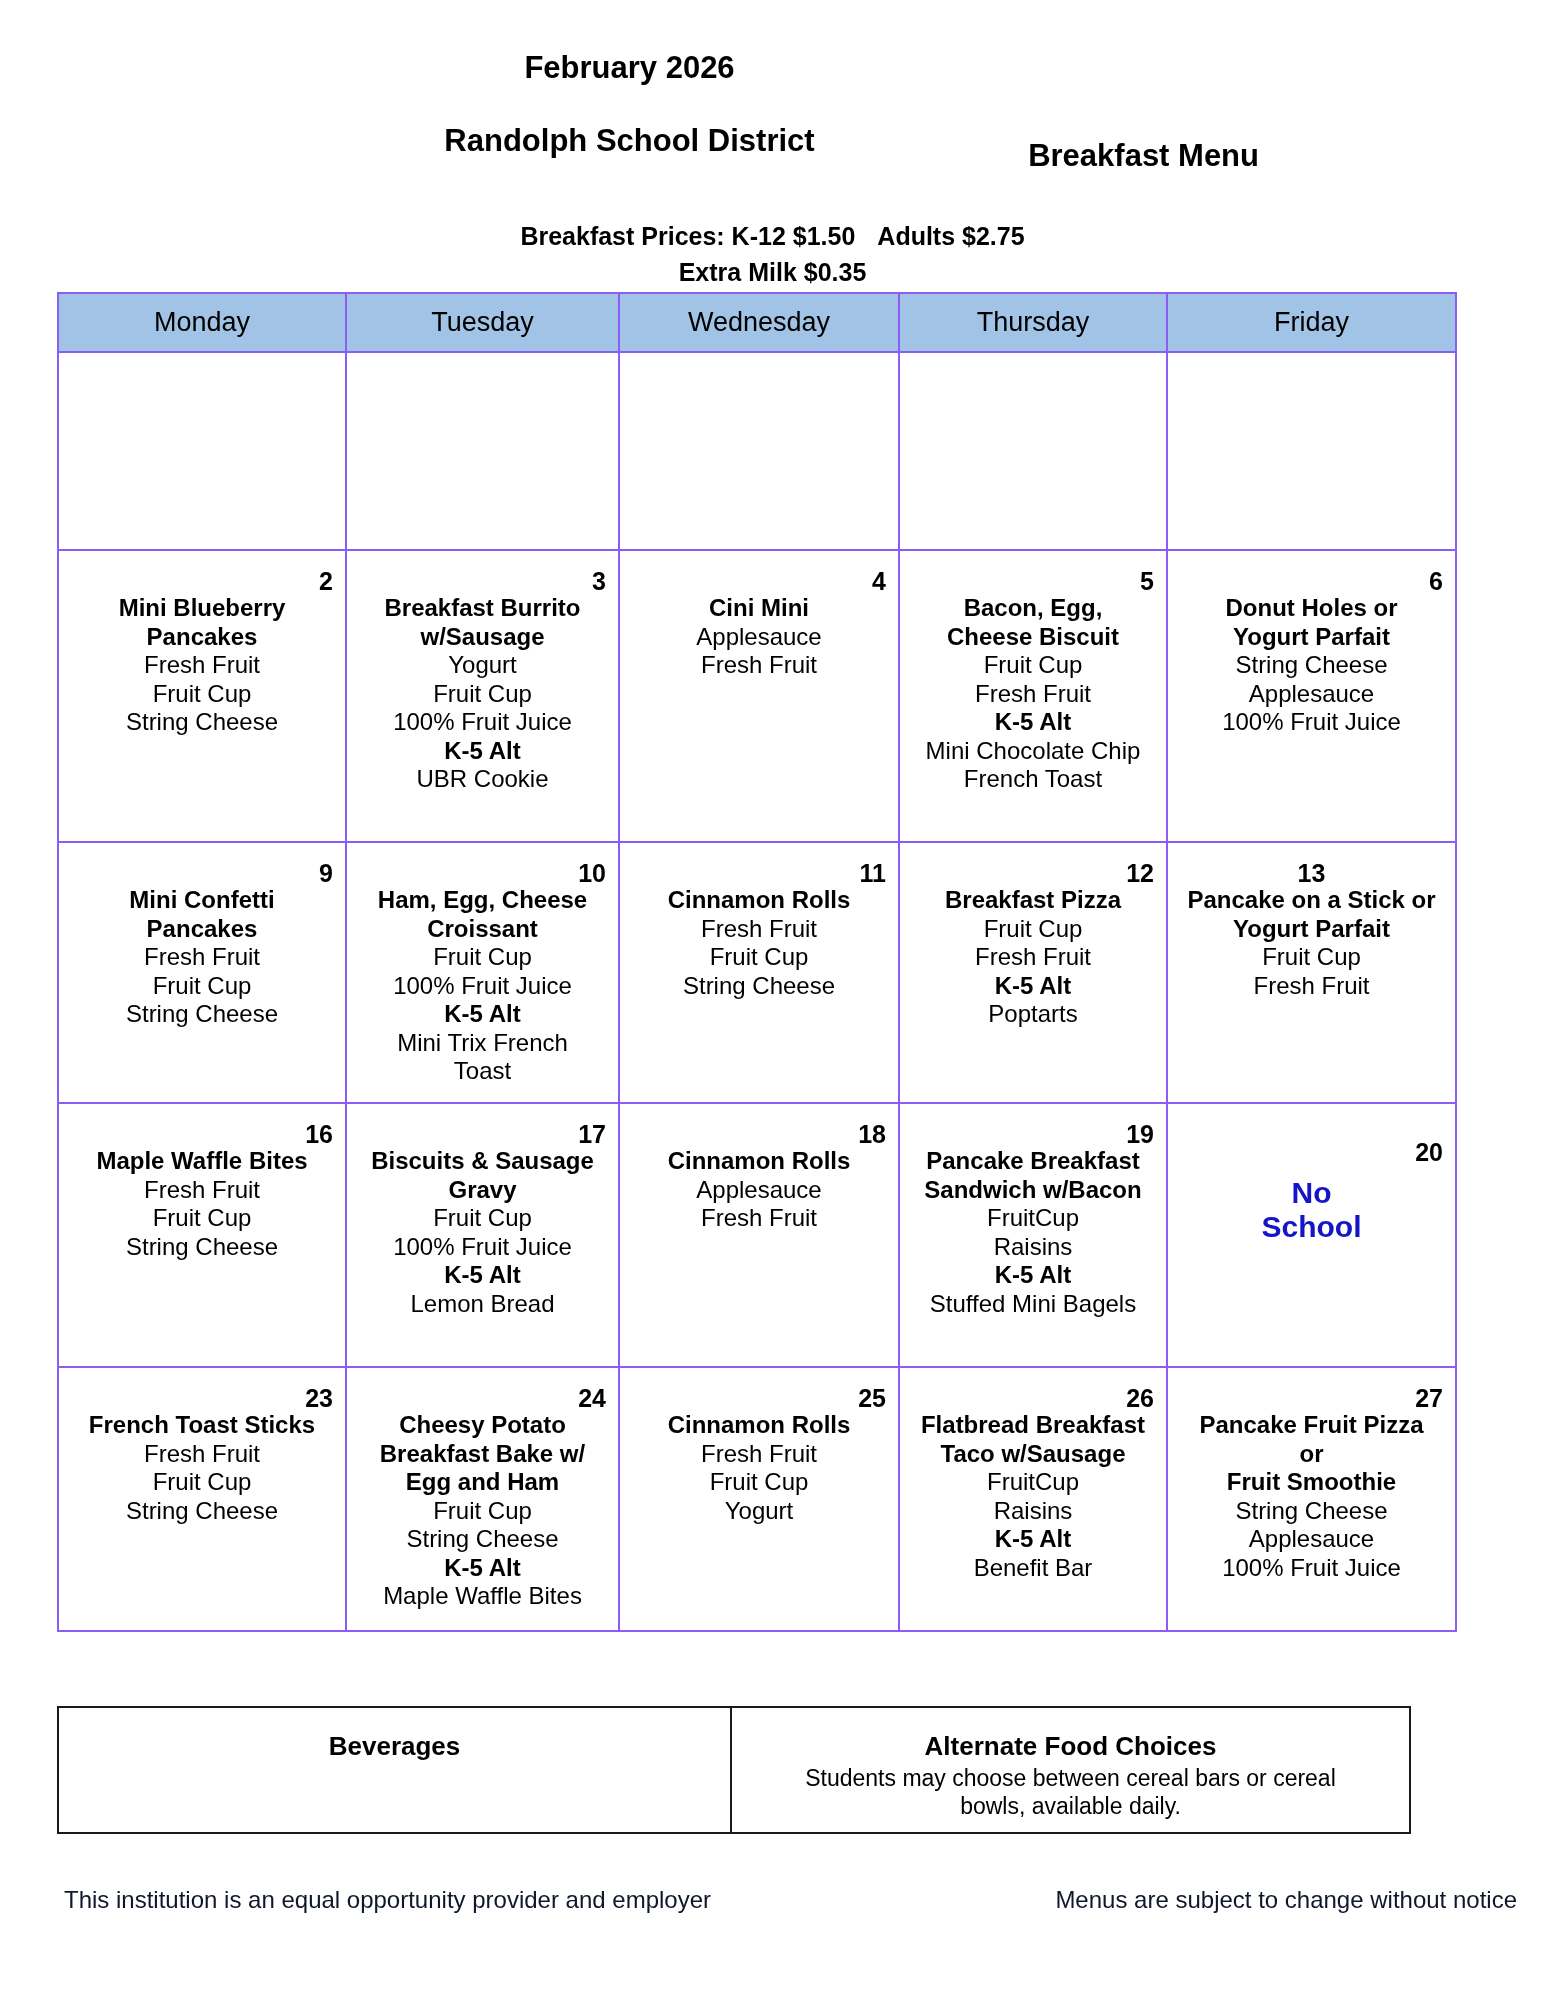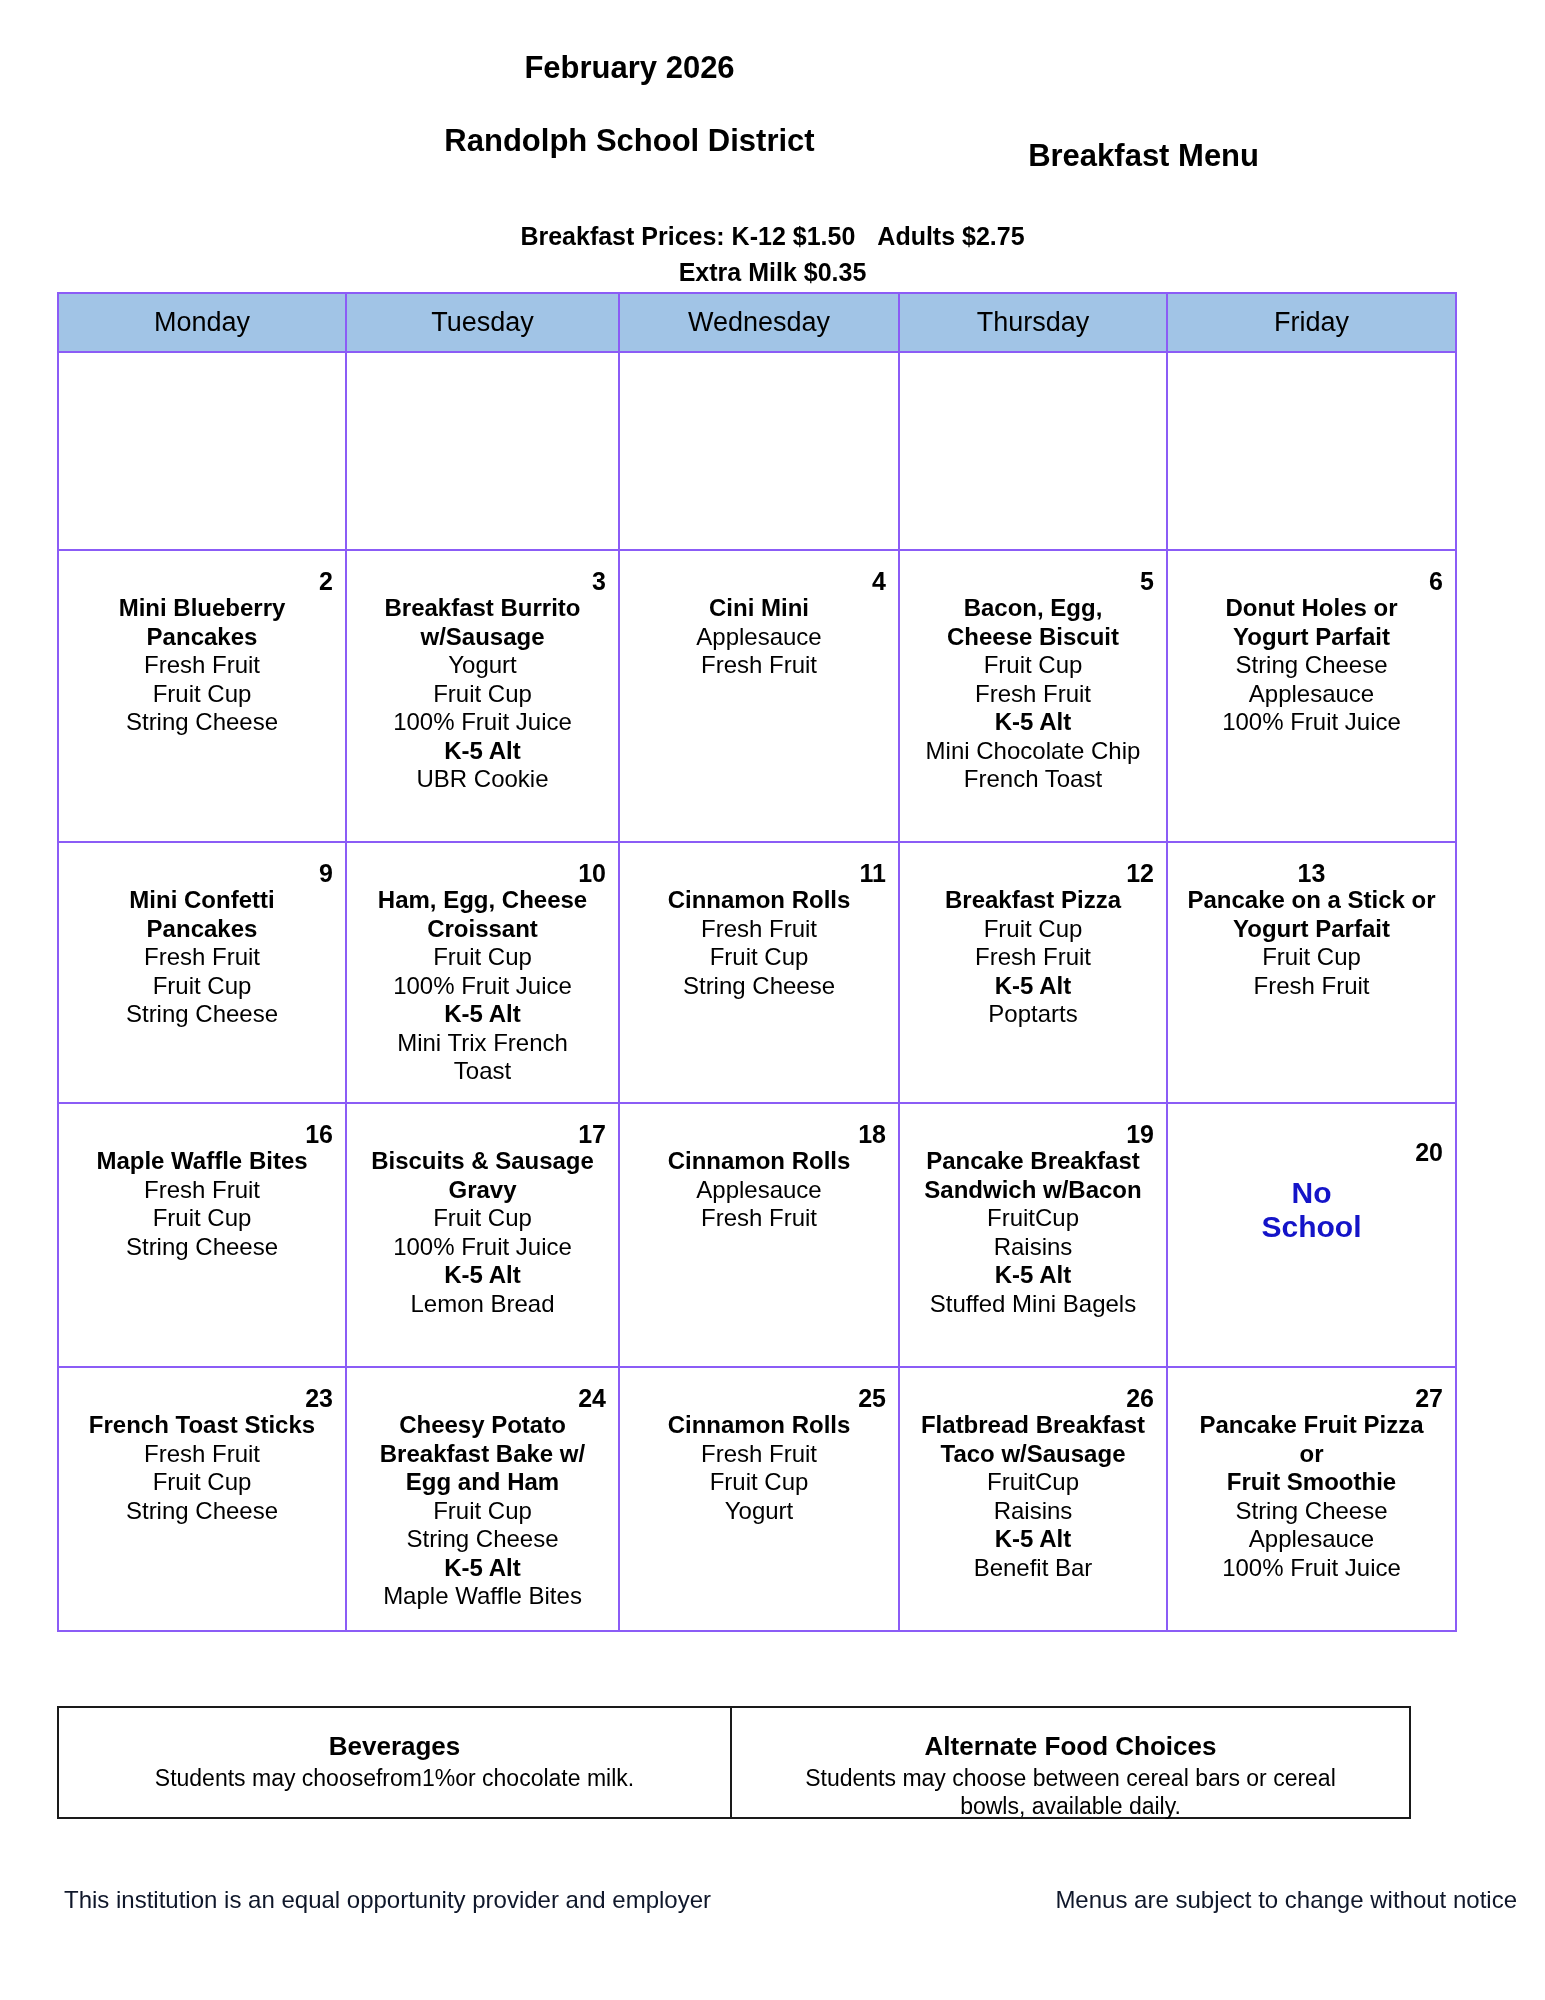--- a/index.html
+++ b/index.html
@@ -11,21 +11,21 @@
   .p1 .gap { display:inline-block; width:22px; }
   table.cal { position:absolute; left:57px; top:292px; border-collapse:collapse; table-layout:fixed; }
   table.cal td, table.cal th { border:2px solid #8b5cf6; padding:0; vertical-align:top; }
   table.cal th { background:#a1c4e6; height:57px; font-weight:normal; font-size:27px; text-align:center; vertical-align:middle; }
   .cell { position:relative; height:100%; text-align:center; font-size:24px; line-height:28.5px; }
   .daynum { position:absolute; right:12px; top:16px; font-weight:bold; font-size:25px; }
   .daynum.center { right:auto; left:0; width:100%; text-align:center; }
   .items { padding-top:43px; }
   .b { font-weight:bold; }
   .noschool { color:#1414c8; font-weight:bold; font-size:30px; line-height:34px; padding-top:54px;margin-top:18px; }
-  .foot { position:absolute; left:57px; top:1706px; width:1354px; height:113px; border:2px solid #1a1a1a; display:flex; box-sizing:border-box; }
+  .foot { position:absolute; left:57px; top:1706px; width:1354px; height:128px; border:2px solid #1a1a1a; display:flex; box-sizing:border-box; }
   .foot .col { text-align:center; font-size:23px; line-height:28px; box-sizing:border-box; padding-top:22px; }
   .foot .col1 { width:673px; border-right:2px solid #1a1a1a; }
   .foot .col2 { flex:1; padding-left:40px; padding-right:40px; padding-top:22px; }
   .foot .hd { font-weight:bold; font-size:26px; line-height:32px; margin-bottom:2px; }
   .notice { position:absolute; top:1886px; font-size:24px; color:#0f172a; }
   .n1 { left:64px; } .n2 { right:28px; }
 </style>
 </head>
 <body>
 
@@ -320,21 +320,20 @@
             </div>
           </div>
         </td>
       </tr>
     </tbody>
 </table>
 
 <div class="foot">
   <div class="col col1">
     <div class="hd">Beverages</div>
-    <div>Students may choosefrom1%or chocolate milk.</div>
   </div>
   <div class="col col2">
     <div class="hd">Alternate Food Choices</div>
     <div>Students may choose between cereal bars or cereal bowls, available daily.</div>
   </div>
 </div>
 
 <div class="notice n1">This institution is an equal opportunity provider and employer</div>
 <div class="notice n2">Menus are subject to change without notice</div>
 

